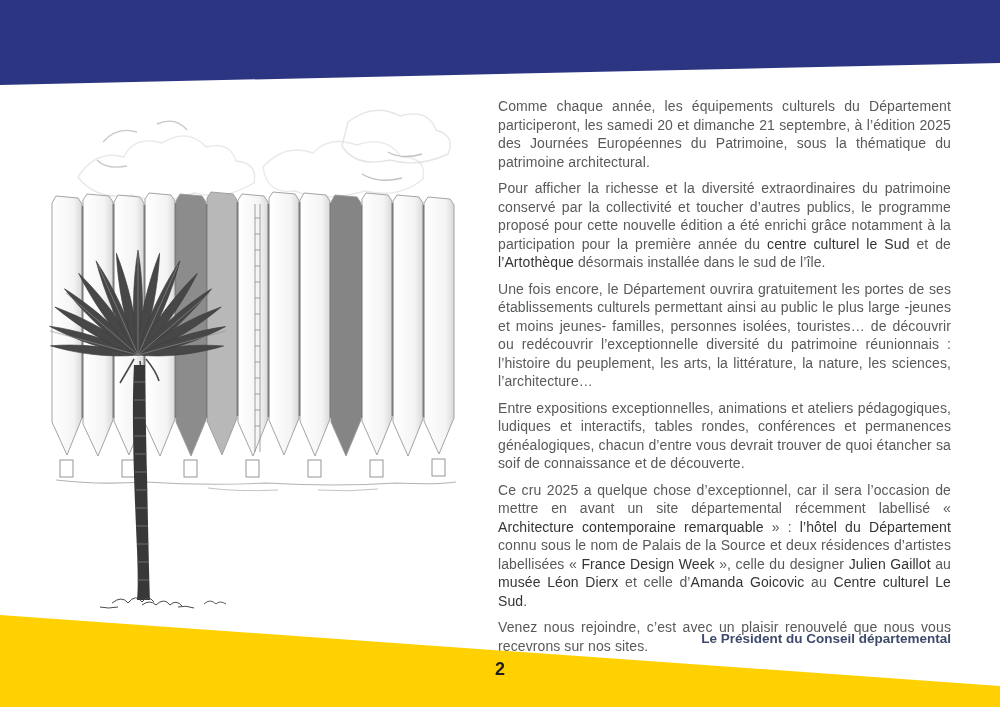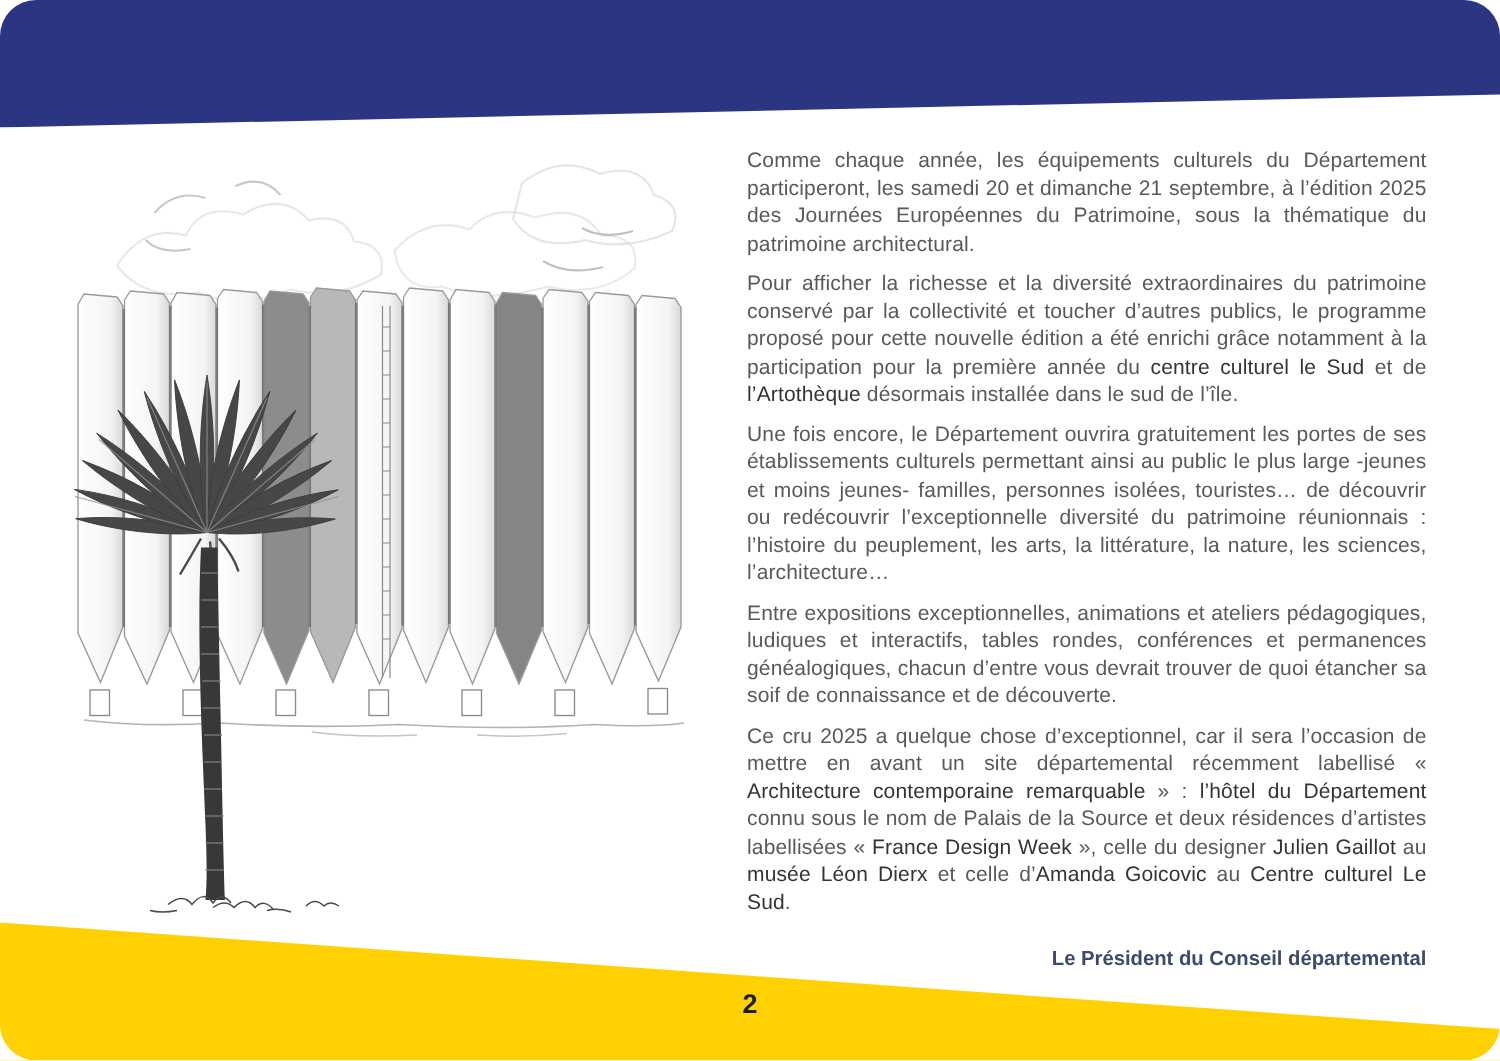--- a/index.html
+++ b/index.html
@@ -1,18 +1,18 @@
 <!DOCTYPE html>
 <html lang="fr" style="--navy: #2b3582; --yellow: #ffd103; --body: #58595b; --bold: #343435; --sig: #3e4a6b; --ink: #1d1d1b;"><head>
 <meta charset="utf-8">
 <style>
   html,body{margin:0;padding:0;background:#ffffff;}
   #page{
     position:relative;width:1000px;height:707px;overflow:hidden;
-    background:#ffffff;font-family:"Liberation Sans", sans-serif;border-radius:24px;
+    background:#ffffff;font-family:"Liberation Sans", sans-serif;
   }
   
   #header-band{
     position:absolute;left:0;top:0;width:1000px;height:90px;
     background:var(--navy);
     clip-path:polygon(0 0,100% 0,100% 63px,0 85px);
     filter:drop-shadow(0 2px 3px rgba(0,0,0,.28));
     z-index:5;
   }
   #page-title{
@@ -176,20 +176,21 @@
       </g>
     </g>
   </svg>
 
   <div id="article">
       <p><span>Comme chaque année, les équipements culturels du Département participeront, les samedi 20 et dimanche 21 septembre, à l’édition 2025 des Journées Européennes du Patrimoine, sous la thématique du patrimoine architectural.</span></p>
       <p><span>Pour afficher la richesse et la diversité extraordinaires du patrimoine conservé par la collectivité et toucher d’autres publics, le programme proposé pour cette nouvelle édition a été enrichi grâce notamment à la participation pour la première année du </span><span class="b">centre culturel le Sud</span><span> et de </span><span class="b">l’Artothèque</span><span> désormais installée dans le sud de l’île.</span></p>
       <p><span>Une fois encore, le Département ouvrira gratuitement les portes de ses établissements culturels permettant ainsi au public le plus large -jeunes et moins jeunes- familles, personnes isolées, touristes… de découvrir ou redécouvrir l’exceptionnelle diversité du patrimoine réunionnais : l’histoire du peuplement, les arts, la littérature, la nature, les sciences, l’architecture…</span></p>
       <p><span>Entre expositions exceptionnelles, animations et ateliers pédagogiques, ludiques et interactifs, tables rondes, conférences et permanences généalogiques, chacun d’entre vous devrait trouver de quoi étancher sa soif de connaissance et de découverte.</span></p>
       <p><span>Ce cru 2025 a quelque chose d’exceptionnel, car il sera l’occasion de mettre en avant un site départemental récemment labellisé « </span><span class="b">Architecture contemporaine remarquable</span><span> » : </span><span class="b">l’hôtel du Département</span><span> connu sous le nom de Palais de la Source et deux résidences d’artistes labellisées « </span><span class="b">France Design Week</span><span> », celle du designer </span><span class="b">Julien Gaillot</span><span> au </span><span class="b">musée Léon Dierx</span><span> et celle d’</span><span class="b">Amanda Goicovic</span><span> au </span><span class="b">Centre culturel Le Sud</span><span>.</span></p>
+      <p><span>Venez nous rejoindre, c’est avec un plaisir renouvelé que nous vous recevrons sur nos sites.</span></p>
     </div>
 
   <div id="signature">Le Président du Conseil départemental</div>
 
   <div id="footer-band"></div>
 
   <div id="page-number">2</div>
 
 </div>
 

